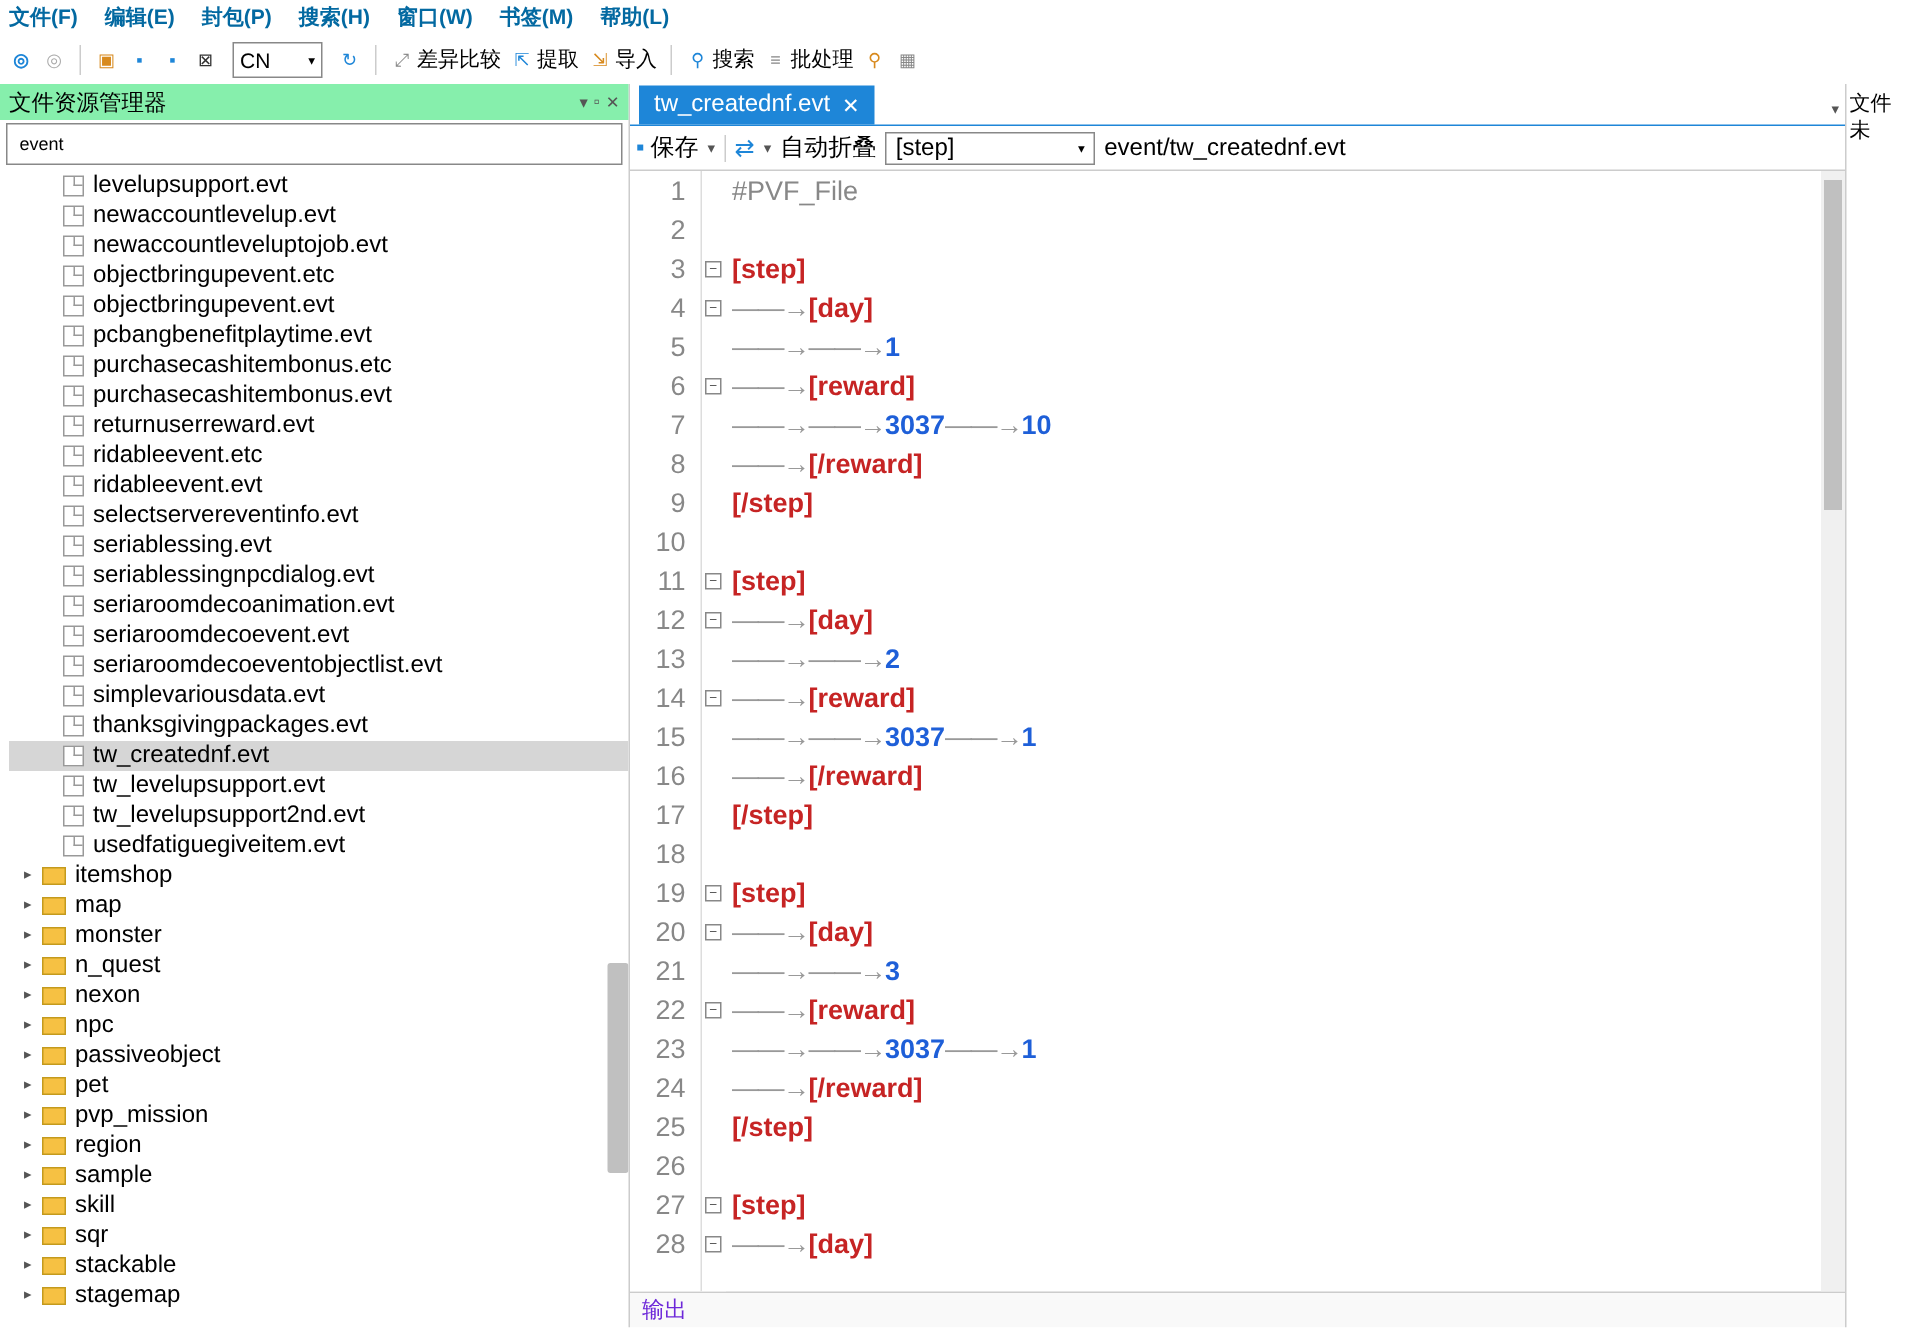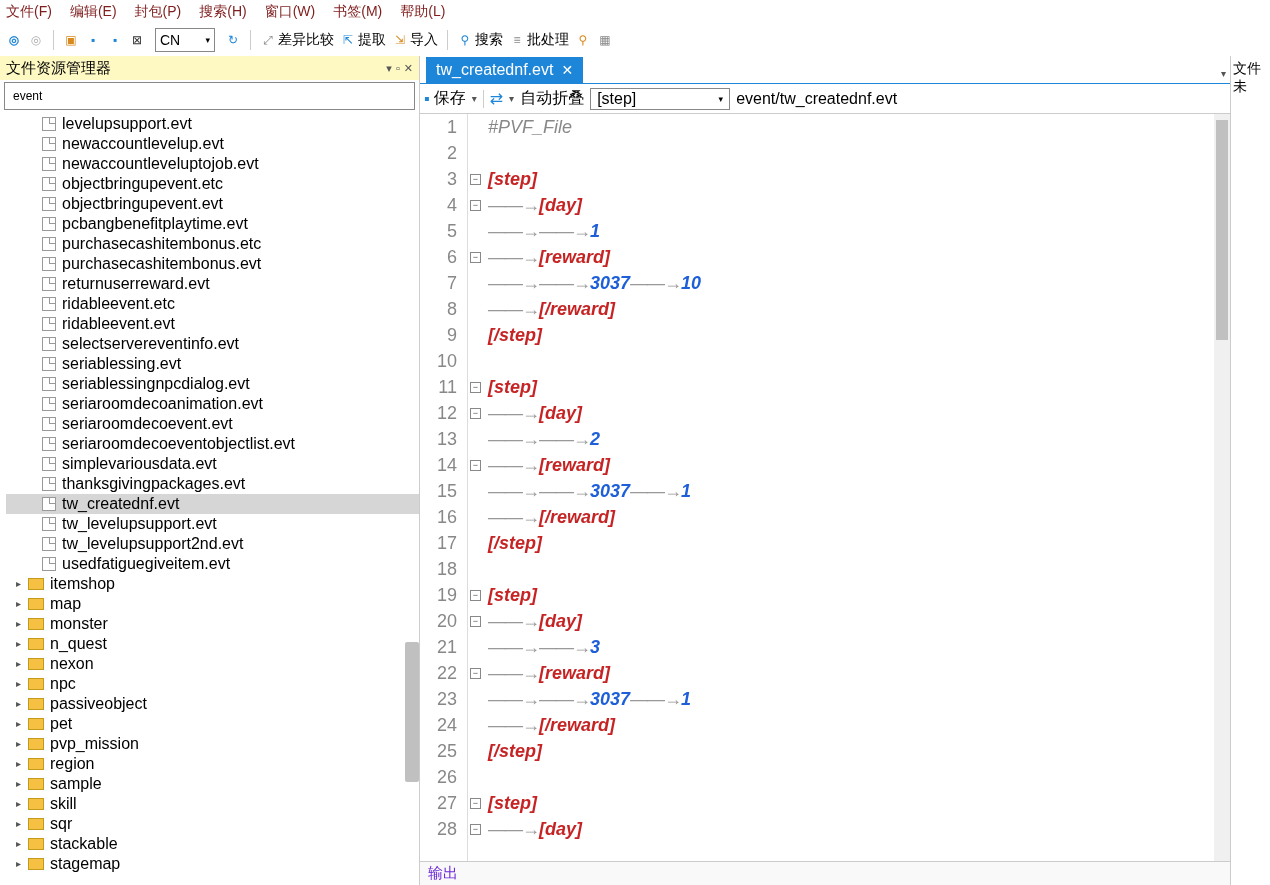--- a/index.html
+++ b/index.html
@@ -1,30 +1,30 @@
 <!DOCTYPE html>
 <html><head>
 <meta charset="utf-8">
 <style>
 * { margin: 0; padding: 0; box-sizing: border-box; font-family: "Microsoft YaHei", "Segoe UI", sans-serif; }
 body { font-size: 13px; color: #000; background: #fff; overflow: hidden; width: 1270px; height: 885px; }
 
 .menubar { display: flex; padding: 2px 6px; gap: 18px; background: #fff; height: 24px; align-items: center; }
-.menubar span { font-size: 14px; color: #7f1d1d; cursor: default; }
+.menubar span { font-size: 14px; color: #0369a1; cursor: default; font-weight: bold; }
 
 .toolbar { display: flex; align-items: center; padding: 4px 6px; gap: 6px; height: 32px; background: #fff; }
 .toolbar .sep { width: 1px; height: 20px; background: #ccc; margin: 0 3px; }
 .ticon { width: 16px; height: 16px; display: inline-flex; align-items: center; justify-content: center; font-size: 12px; }
 .toolbar .lang { width: 60px; height: 24px; border: 1px solid #888; display: flex; align-items: center; padding: 0 4px; font-size: 14px; justify-content: space-between; margin: 0 4px; }
 .toolbar .tbtn { display: flex; align-items: center; gap: 2px; font-size: 14px; color: #000; cursor: default; }
 
 .mainrow { display: flex; height: calc(100% - 56px); }
 
 .sidebar { width: 420px; display: flex; flex-direction: column; border-right: 1px solid #ccc; }
-.sidebar-head { display: flex; align-items: center; justify-content: space-between; padding: 2px 6px; background: #fef9c3; font-size: 15px; height: 24px; }
+.sidebar-head { display: flex; align-items: center; justify-content: space-between; padding: 2px 6px; background: #86efac; font-size: 15px; height: 24px; }
 .sidebar-head .ctrls { display:flex; gap:4px; font-size:11px; color:#555; }
 .searchbox { height: 28px; border: 1px solid #888; margin: 2px 4px; padding: 0 8px; font-size: 12px; display:flex; align-items:center; }
 .tree { flex: 1; overflow-y: auto; font-size: 16px; line-height: 20px; padding: 2px 0 2px 6px; position:relative; }
 .tree-scroll { position:absolute; right:0; top:530px; width:14px; height:140px; background:#c0c0c0; border-radius:2px;}
 .tree-item { display: flex; align-items: center; padding: 0 4px 0 36px; height: 20px; white-space: nowrap; }
 .tree-item.selected { background: #d6d6d6; }
 .fileico { width: 14px; height: 14px; border: 1px solid #999; margin-right: 6px; background: #fff; display:inline-block; position:relative; }
 .fileico::after{ content:""; position:absolute; top:0; right:0; width:5px; height:5px; border-left:1px solid #999; border-bottom:1px solid #999;}
 .folder-item { display: flex; align-items: center; padding: 0 4px 0 10px; height: 20px; white-space: nowrap; }
 .tri { width: 10px; display:inline-block; font-size:10px; color:#555; margin-right:2px;}
@@ -37,21 +37,21 @@
 .tabbar .dd { position:absolute; right:4px; bottom:4px; font-size:10px; color:#555;}
 .edtool { display: flex; align-items: center; height: 30px; border-bottom: 1px solid #ccc; padding: 0 4px; gap: 6px; font-size: 16px; }
 .edtool .save { display:flex; align-items:center; gap:4px;}
 .edtool .dropdown { border: 1px solid #888; padding: 1px 6px; width: 140px; display:flex; justify-content:space-between; align-items:center; font-size:16px;}
 .edtool .path { font-size: 16px; }
 
 .editor { flex: 1; display: flex; overflow: hidden; font-family: Consolas, monospace; font-size: 18px; line-height: 26px; position:relative;}
 .gutter { width: 48px; text-align: right; color: #888; padding-right: 10px; background: #fff; border-right: 1px solid #ddd; }
 .foldcol { width: 16px; background: #fff; position:relative;}
 .foldbox { width:11px; height:11px; border:1px solid #888; position:absolute; left:2px; display:flex; align-items:center; justify-content:center; font-size:9px; line-height:9px; color:#555;}
-.code { flex: 1; white-space: pre; padding-left: 4px; overflow:hidden;font-style:italic;}
+.code { flex: 1; white-space: pre; padding-left: 4px; overflow:hidden;}
 .code .c-gray { color: #888; }
 .code .c-red { color: #c62424; font-weight:bold;}
 .code .c-blue { color: #1e5fd8; font-weight:bold;}
 .arrow { color: #999; letter-spacing:-1px;}
 .escrl { position:absolute; right:0; top:0; width:16px; height:100%; background:#f0f0f0;}
 .escrl .th{ position:absolute; top:6px; left:2px; right:2px; height:220px; background:#c0c0c0;}
 
 .outpanel { height: 24px; border-top: 1px solid #ccc; padding: 2px 8px; font-size: 15px; background:#f9f9f9; color:#6d28d9;}
 
 .rside { width: 40px; border-left: 1px solid #ccc; padding:4px 2px; font-size:14px;}

